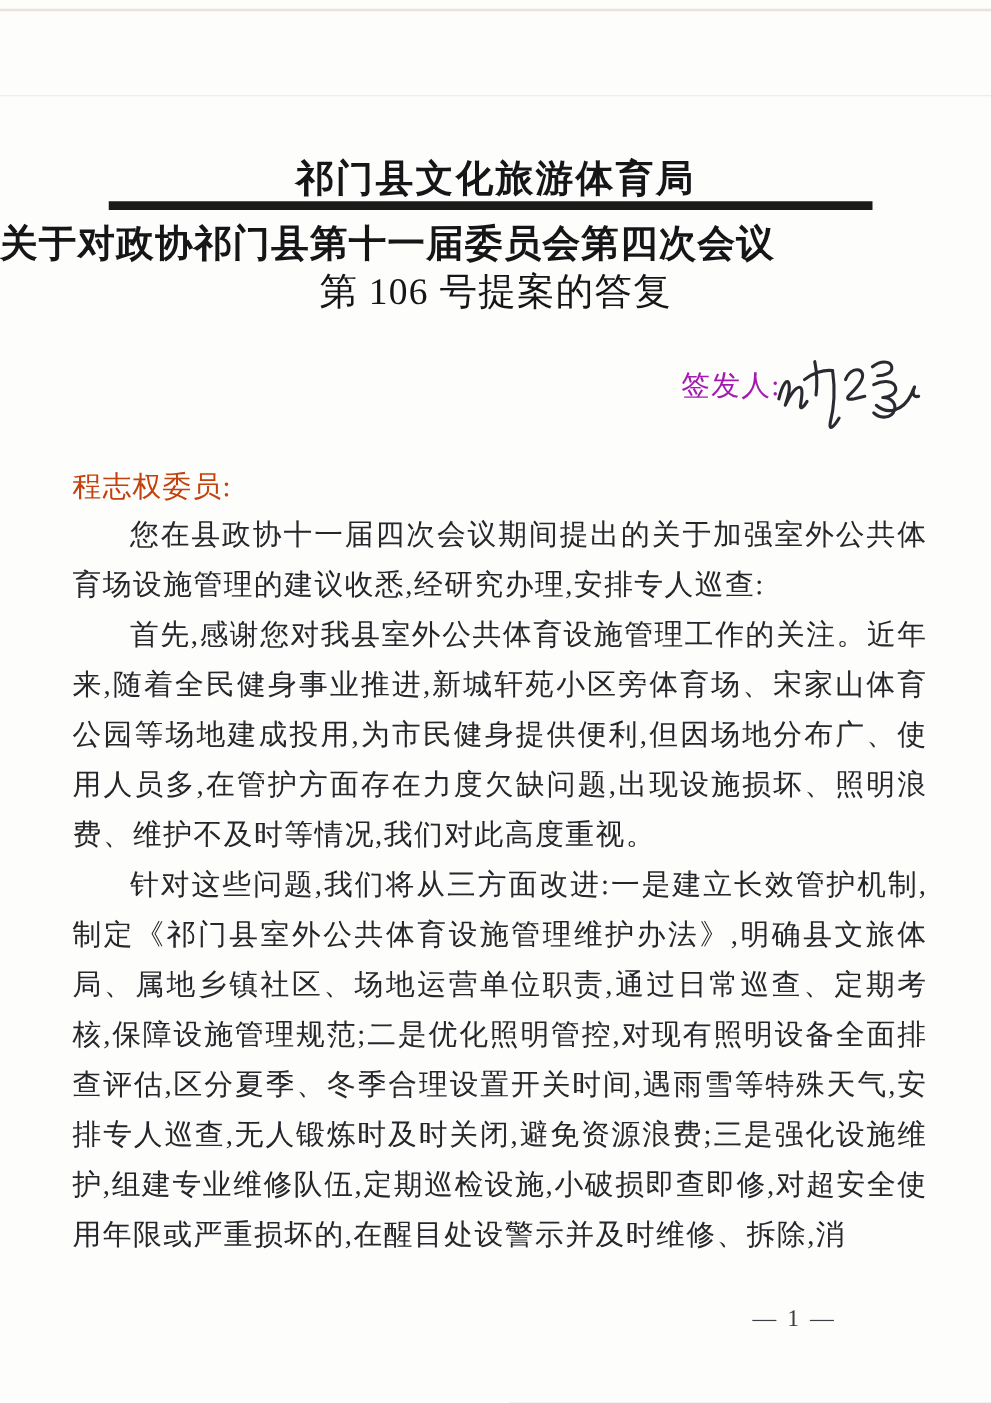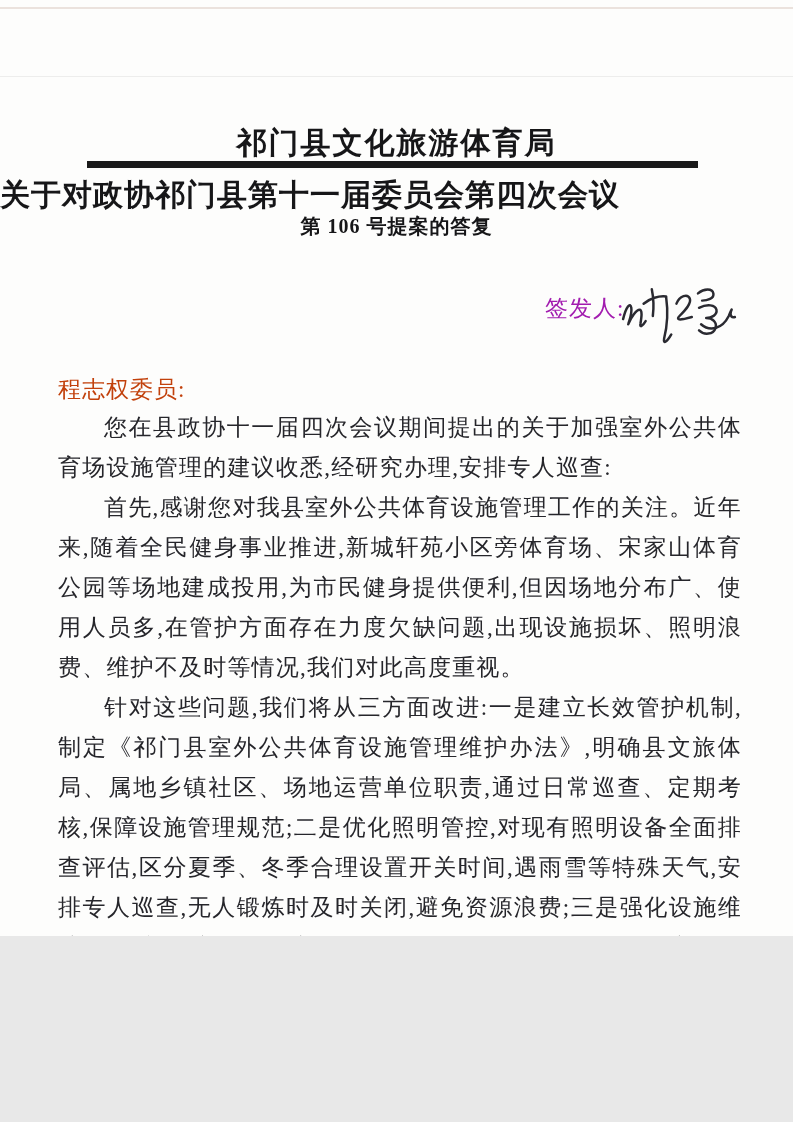--- a/index.html
+++ b/index.html
@@ -3,21 +3,21 @@
 <meta charset="utf-8">
 <style>
   html, body {
     margin: 0;
     padding: 0;
     background: #e8e8e8;
   }
   .page {
     position: relative;
     width: 793px;
-    height: 936px;
+    height: 1122px;
     margin: 0 auto;
     background: #fdfdfc;
     overflow: hidden;
     font-family: "Liberation Serif", serif;
     color: #1c1c1e;
   }
   .scan-line-top {
     position: absolute;
     top: 7px;
     left: 0;
@@ -62,22 +62,22 @@
     font-weight: bold;
     letter-spacing: 1px;
     color: #161618;
   }
   .doc-title-line2 {
     position: absolute;
     top: 213px;
     left: 0;
     width: 100%;
     text-align: center;
-    font-size: 20px;
-    font-weight: bold;
+    font-size: 30px;
+    font-weight: normal;
     letter-spacing: 1px;
     color: #161618;
   }
   .signer-label {
     position: absolute;
     top: 293px;
     left: 545px;
     font-size: 23px;
     letter-spacing: 1px;
     color: #a21caf;

